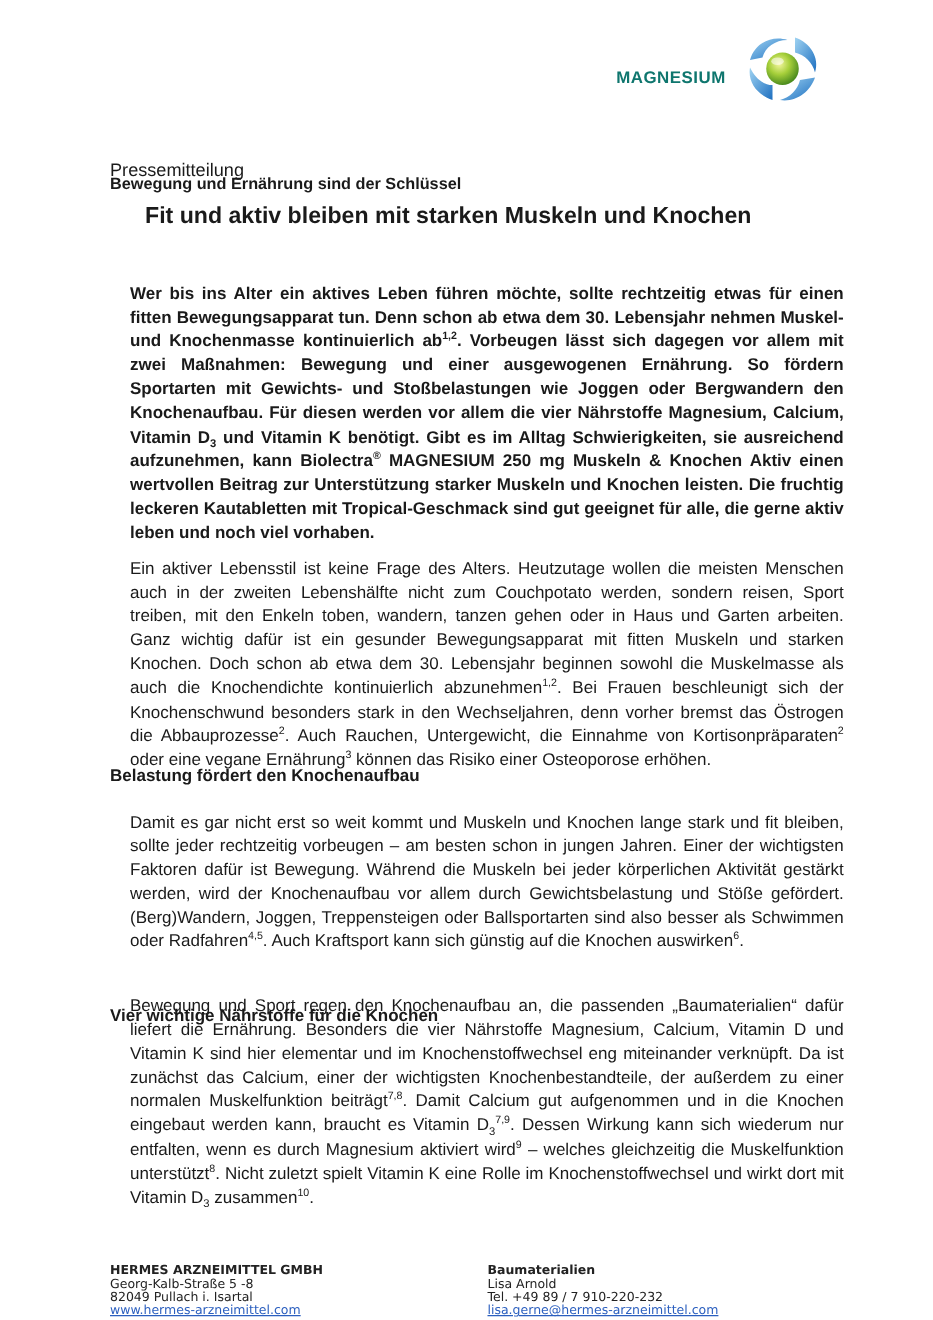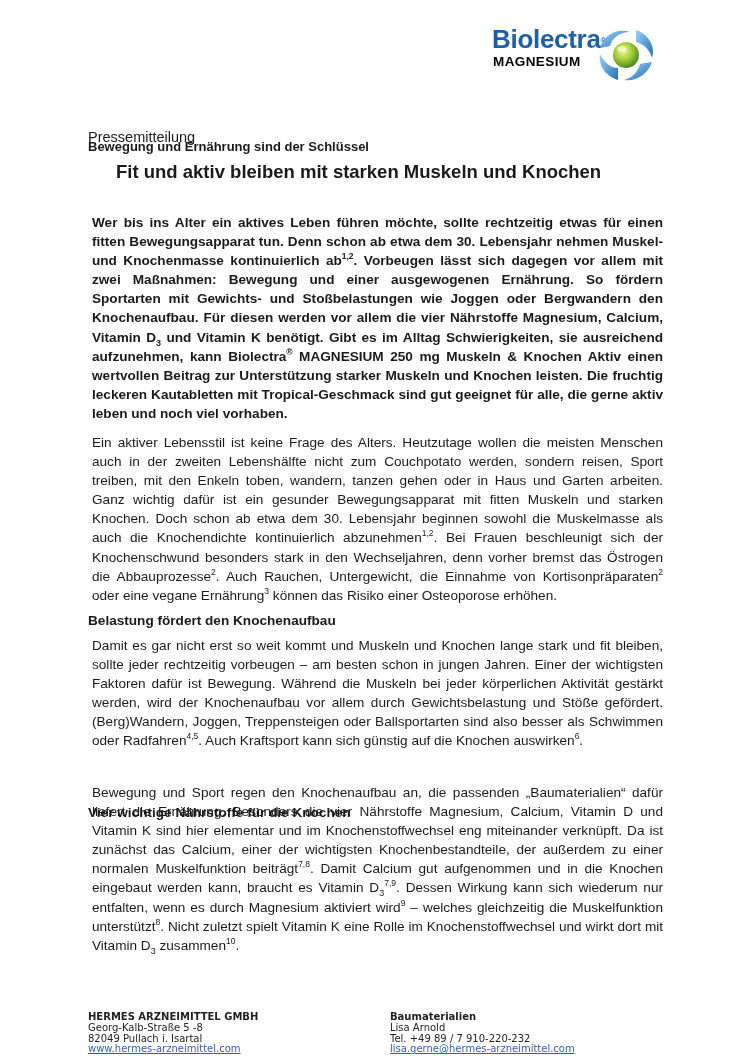--- a/index.html
+++ b/index.html
@@ -1,38 +1,37 @@
 <!DOCTYPE html>
 <html><head>
 <meta charset="utf-8">
 <style>
   html, body { margin: 0; padding: 0; background: #ffffff; }
   body { width: 746px; height: 1056px; position: relative; overflow: hidden; font-family: "Liberation Sans", sans-serif; color: #1a1a1a; }
   .logo { position: absolute; left: 492px; top: 24px; width: 170px; height: 58px; }
   .logo .brand { position: absolute; left: 0; top: 0; font-family: "Liberation Sans", sans-serif; font-weight: bold; font-size: 26px; color: #1f5fa8; letter-spacing: -0.3px; line-height: 30px; }
   .logo .brand sup { font-size: 8px; vertical-align: top; position: relative; top: 2px; }
-  .logo .sub { position: absolute; left: 1px; top: 30px; font-weight: bold; font-size: 13.5px; color: #000000; letter-spacing: 0.4px; }
+  .logo .sub { position: absolute; left: 1px; top: 30px; font-weight: bold; font-size: 13.5px; color: #0f766e; letter-spacing: 0.4px; }
   .logo svg { position: absolute; left: 100px; top: 0; }
   .label { position: absolute; left: 88px; top: 89px; font-size: 14.5px; color: #1a1a1a; margin-top: 40px; }
   .kicker { position: absolute; left: 88px; top: 139px; font-size: 13px; font-weight: bold; }
   .headline { position: absolute; left: 88px; top: 161px; font-size: 18.5px; font-weight: bold; margin-left: 28px; }
-  .p { position: absolute; left: 88px; width: 571px; font-size: 13.6px; line-height: 19.1px; text-align: justify; margin: 4px; }
+  .p { position: absolute; left: 88px; width: 571px; font-size: 13.6px; line-height: 19.1px; text-align: justify; margin: 16px; }
   .p.bold { font-weight: bold; }
   .h { position: absolute; left: 88px; font-size: 13.6px; font-weight: bold; }
   sup.ref { font-size: 8.5px; line-height: 0; vertical-align: super; }
   sub.idx { font-size: 9px; line-height: 0; vertical-align: sub; }
   .footer { position: absolute; top: 1012px; font-family: "DejaVu Sans", sans-serif; font-size: 10px; line-height: 10.8px; color: #222; }
   .footer .t { font-weight: bold; }
   .footer a { color: #2b5fbf; text-decoration: underline; }
 </style>
 </head>
 <body>
 
 <div class="logo">
-  <div class="brand"><span>Biolectra</span><sup>®</sup></div>
   <div class="sub">MAGNESIUM</div>
   <svg width="66" height="60" viewBox="0 0 66 60">
     <defs>
       <radialGradient id="ballg" cx="0.4" cy="0.35" r="0.65">
         <stop offset="0" stop-color="#f4f7a0"></stop>
         <stop offset="0.5" stop-color="#a6cf3a"></stop>
         <stop offset="1" stop-color="#4c8c1e"></stop>
       </radialGradient>
       <linearGradient id="swg" x1="0" y1="0" x2="1" y2="1">
         <stop offset="0" stop-color="#9fd3f2"></stop>

